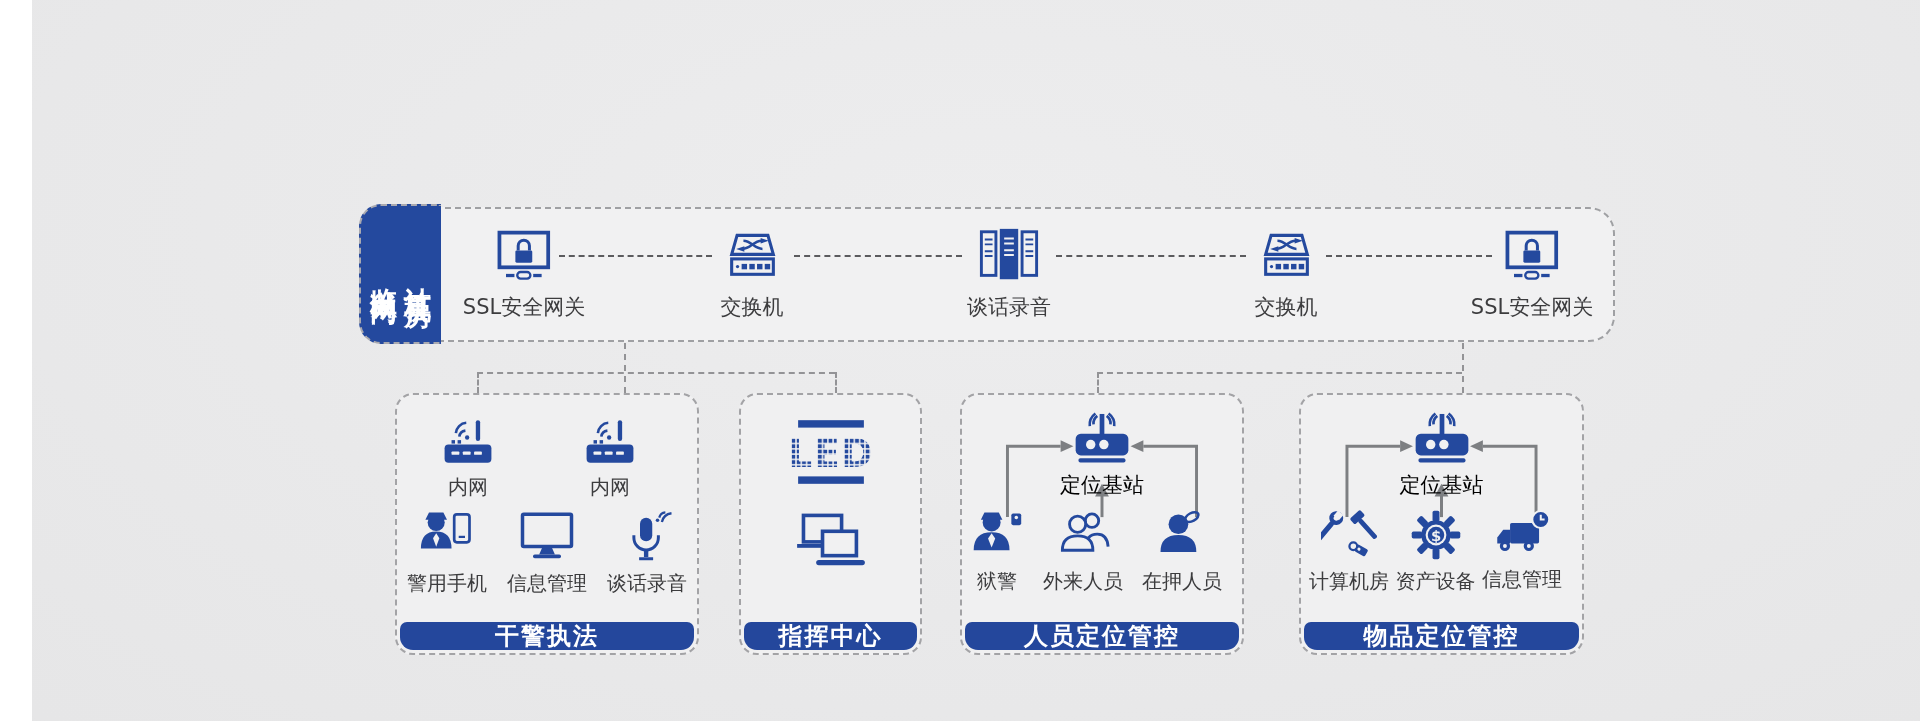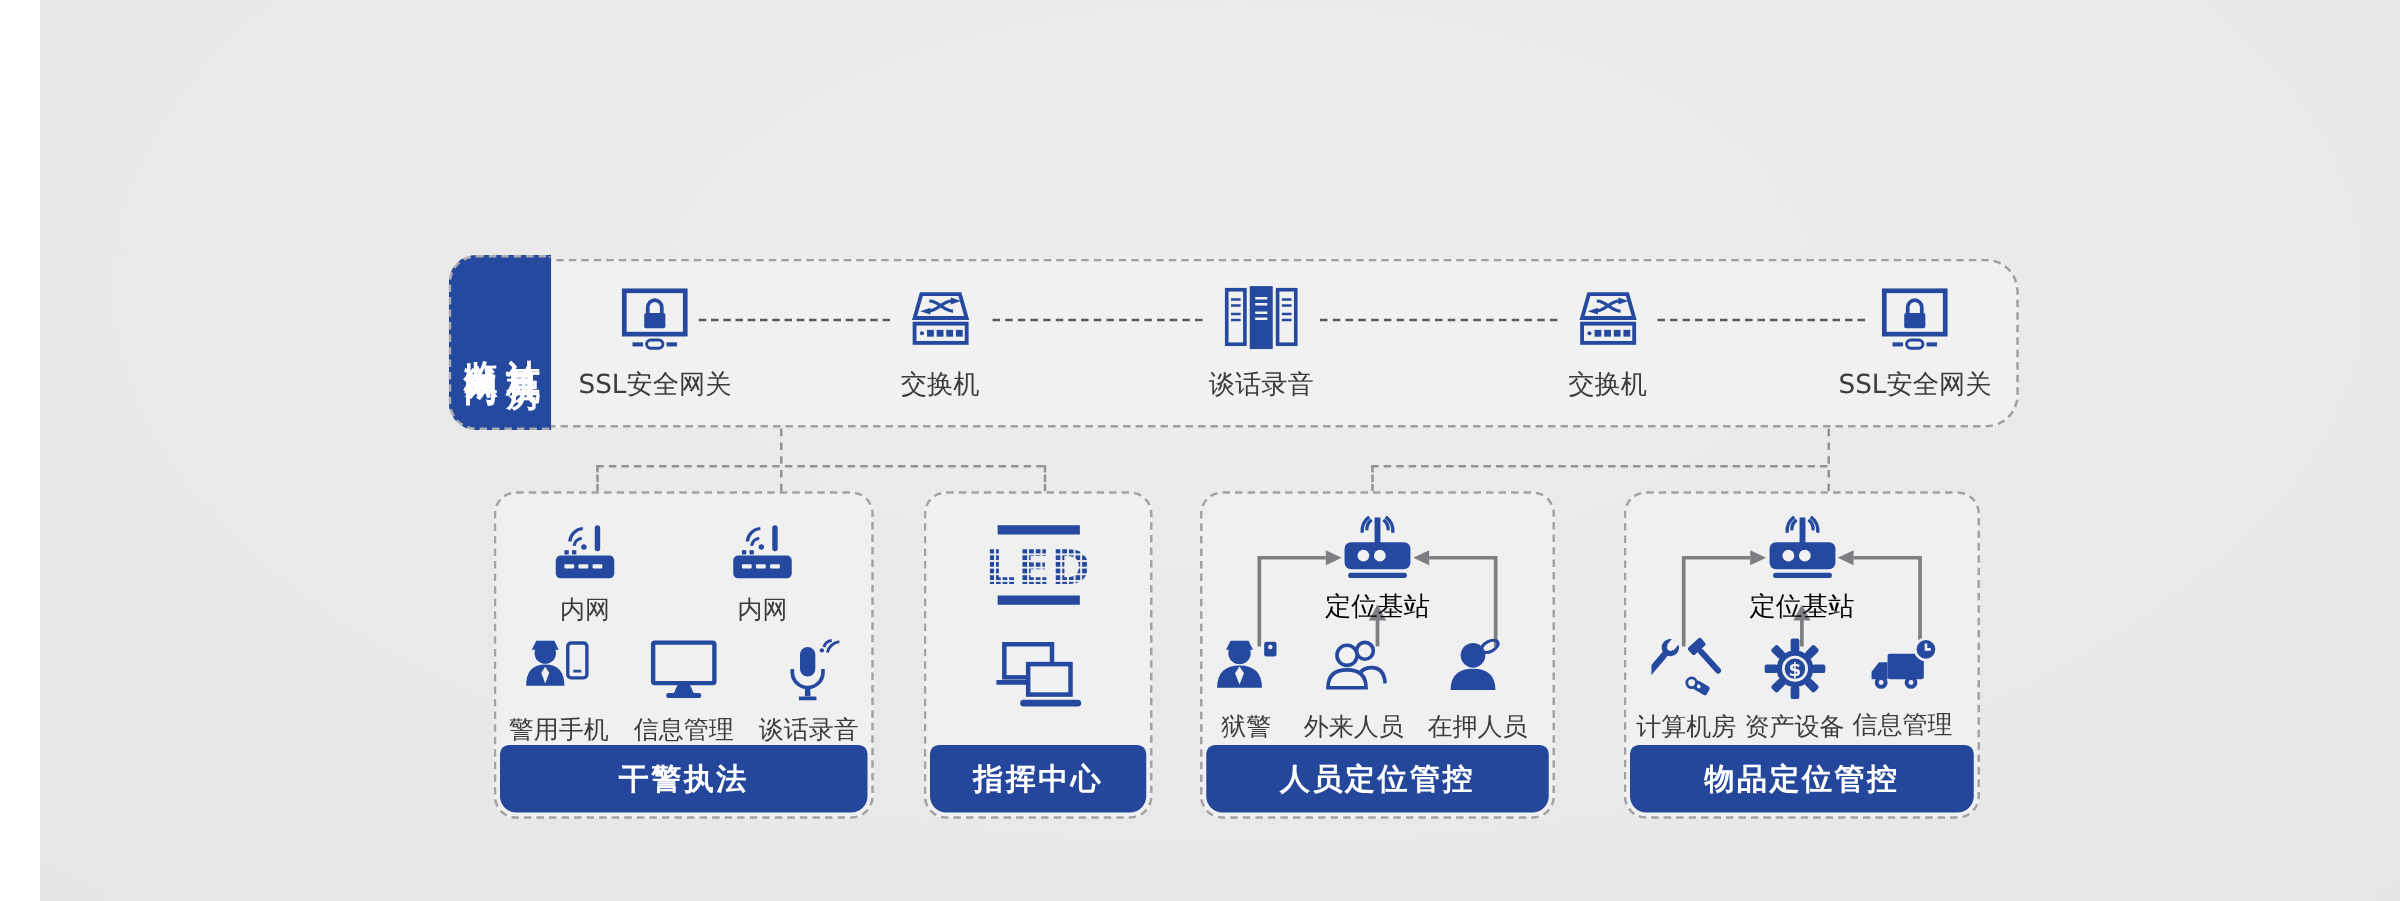--- a/index.html
+++ b/index.html
@@ -22,21 +22,21 @@
     display:flex;flex-direction:column;align-items:center;color:#24499e;}
   .tnode .ic{height:64px;display:flex;align-items:flex-end;justify-content:center;}
   .tlabel{margin-top:6px;font-size:21px;color:#3c3c3e;white-space:nowrap;}
   .hseg{position:absolute;top:46px;height:0;border-top:2px dashed #5b5b5e;}
   
   .cline{position:absolute;width:0;border-left:2px dashed #939396;}
   .chline{position:absolute;height:0;border-top:2px dashed #939396;}
   
   .panel{position:absolute;top:393px;height:262px;background:#f0f0f1;
     border:2px dashed #a3a3a6;border-radius:18px;box-sizing:border-box;}
-  .footer{position:absolute;left:3px;right:3px;bottom:3px;height:54px;background:#24479c;
+  .footer{position:absolute;left:3px;right:3px;bottom:3px;height:28px;background:#24479c;
     border-radius:7px 7px 13px 13px;display:flex;align-items:center;justify-content:center;
     color:#fff;font-size:24px;font-weight:bold;letter-spacing:2px;}
   .itm{display:flex;flex-direction:column;align-items:center;color:#24499e;}
   .ilabel{margin-top:7px;font-size:20px;color:#3c3c3e;white-space:nowrap;}
   .p1-row1{position:absolute;left:0;right:16px;top:20px;display:flex;justify-content:center;gap:86px;}
   .p1-row2{position:absolute;left:10px;right:10px;top:114px;display:flex;justify-content:space-between;}
   .p2-col{position:absolute;left:0;right:0;top:22px;display:flex;flex-direction:column;align-items:center;gap:24px;color:#24499e;}
   .hub{position:absolute;left:50%;transform:translateX(-50%);top:14px;color:#24499e;}
   .hublabel{position:absolute;top:76px;left:0;right:0;text-align:center;font-size:21px;color:#000000;}
   .pp-items{position:absolute;left:8px;right:20px;top:114px;display:flex;justify-content:space-between;}

